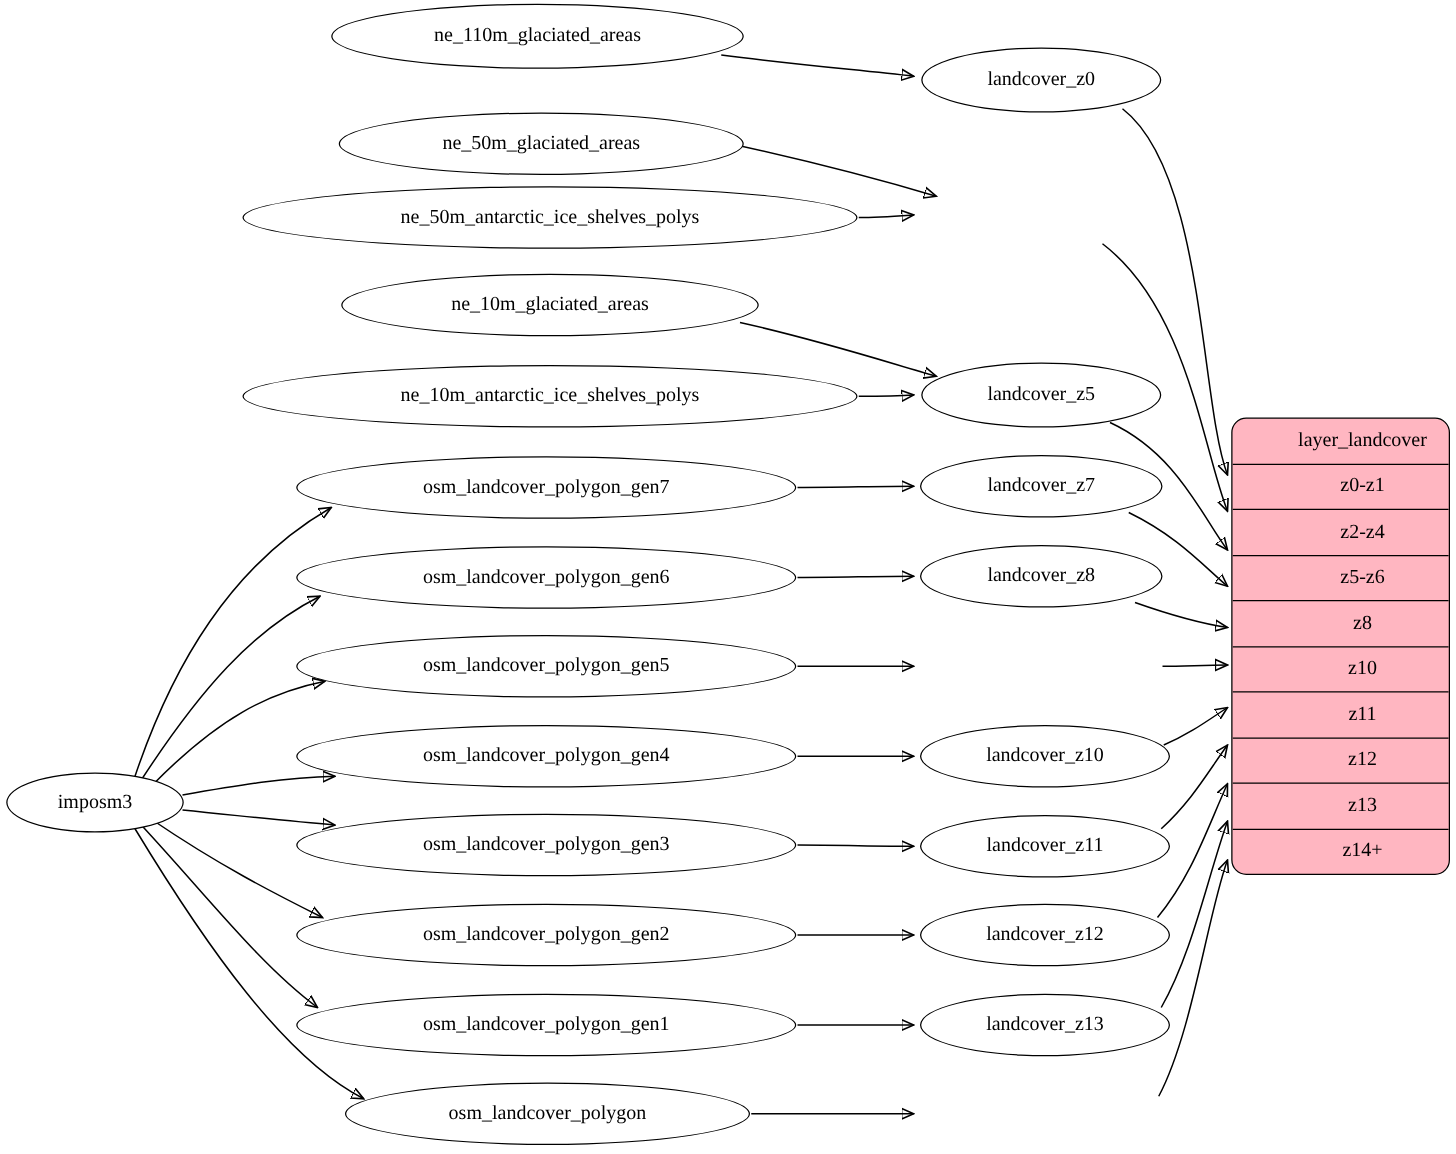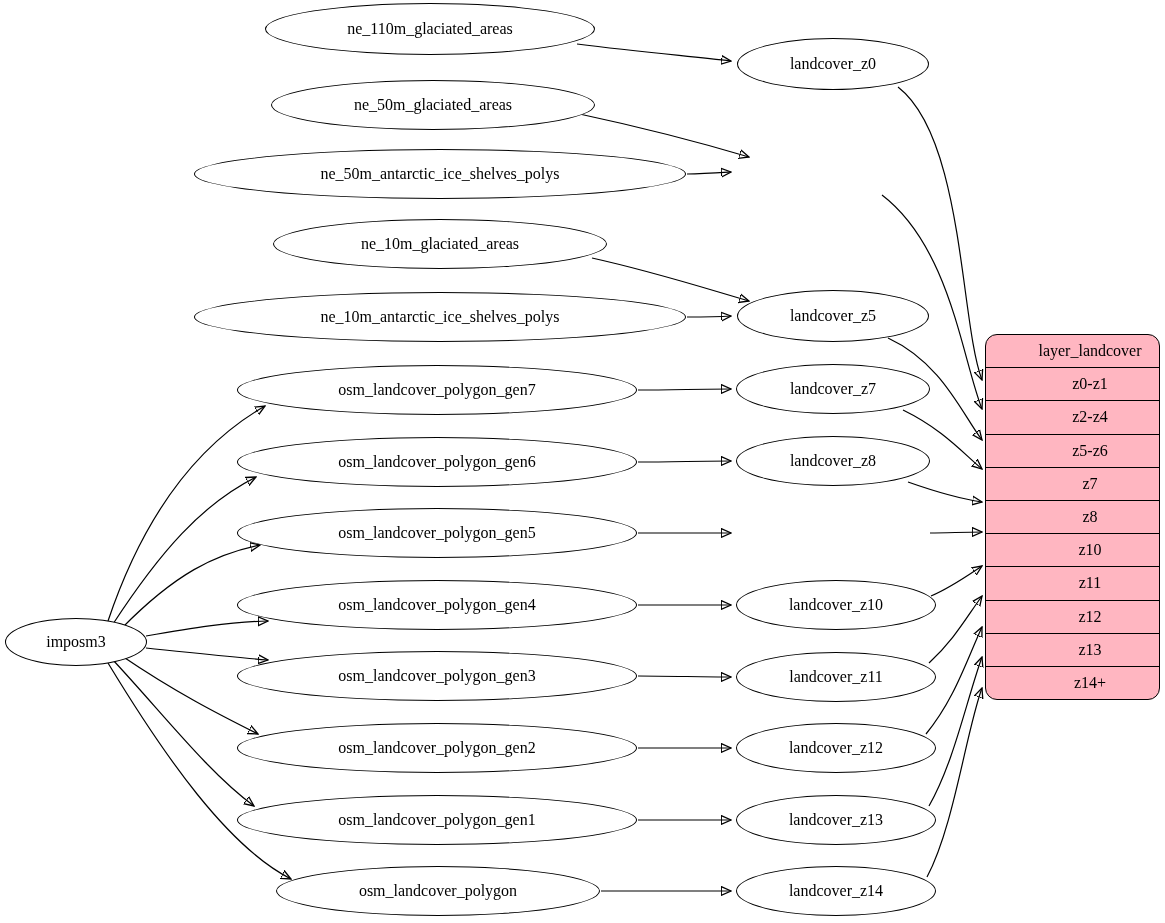--- a/index.html
+++ b/index.html
@@ -107,21 +107,21 @@
     <path d="M931,596 C950,588 964,578 982,566" marker-end="url(#arrow)"></path>
     <path d="M929,663 C954,640 966,618 982,596" marker-end="url(#arrow)"></path>
     <path d="M926,734 C954,700 966,662 982,627" marker-end="url(#arrow)"></path>
     <path d="M929,806 C954,762 966,702 982,657" marker-end="url(#arrow)"></path>
     <path d="M927,877 C954,826 966,732 982,688" marker-end="url(#arrow)"></path>
   </svg>
 
   <div class="node" style="left:5px; top:618px; width:142px; height:48px">imposm3</div>
 
   <div class="node" style="left:265px; top:3px; width:330px; height:52px">ne_110m_glaciated_areas</div>
-  <div class="node" style="left:271px; top:80px; width:324px; height:50px">ne_50m_glaciated_areas</div>
+  <div class="node" style="left:271px; top:90px; width:324px; height:50px">ne_50m_glaciated_areas</div>
   <div class="node" style="left:194px; top:149px; width:492px; height:50px">ne_50m_antarctic_ice_shelves_polys</div>
   <div class="node" style="left:273px; top:219px; width:334px; height:50px">ne_10m_glaciated_areas</div>
   <div class="node" style="left:194px; top:292px; width:492px; height:50px">ne_10m_antarctic_ice_shelves_polys</div>
 
   <div class="node" style="left:237px; top:365px; width:400px; height:50px">osm_landcover_polygon_gen7</div>
   <div class="node" style="left:237px; top:437px; width:400px; height:50px">osm_landcover_polygon_gen6</div>
   <div class="node" style="left:237px; top:508px; width:400px; height:50px">osm_landcover_polygon_gen5</div>
   <div class="node" style="left:237px; top:580px; width:400px; height:50px">osm_landcover_polygon_gen4</div>
   <div class="node" style="left:237px; top:651px; width:400px; height:50px">osm_landcover_polygon_gen3</div>
   <div class="node" style="left:237px; top:723px; width:400px; height:50px">osm_landcover_polygon_gen2</div>
@@ -129,28 +129,26 @@
   <div class="node" style="left:276px; top:866px; width:324px; height:50px">osm_landcover_polygon</div>
 
   <div class="node" style="left:737px; top:38px; width:192px; height:52px">landcover_z0</div>
   <div class="node" style="left:737px; top:290px; width:192px; height:52px">landcover_z5</div>
   <div class="node" style="left:736px; top:364px; width:194px; height:50px">landcover_z7</div>
   <div class="node" style="left:736px; top:436px; width:194px; height:50px">landcover_z8</div>
   <div class="node" style="left:736px; top:580px; width:200px; height:50px">landcover_z10</div>
   <div class="node" style="left:736px; top:652px; width:200px; height:50px">landcover_z11</div>
   <div class="node" style="left:736px; top:723px; width:200px; height:50px">landcover_z12</div>
   <div class="node" style="left:736px; top:795px; width:200px; height:50px">landcover_z13</div>
-  <div class="node" style="left:736px; top:866px; width:200px; height:50px">landcover_z14</div>
 
   <div class="record" style="left:985px; top:334px; width:175px; height:366px">
     <div>layer_landcover</div>
     <div>z0-z1</div>
     <div>z2-z4</div>
     <div>z5-z6</div>
-    <div>z7</div>
     <div>z8</div>
     <div>z10</div>
     <div>z11</div>
     <div>z12</div>
     <div>z13</div>
     <div>z14+</div>
   </div>
 
 </div>
 

